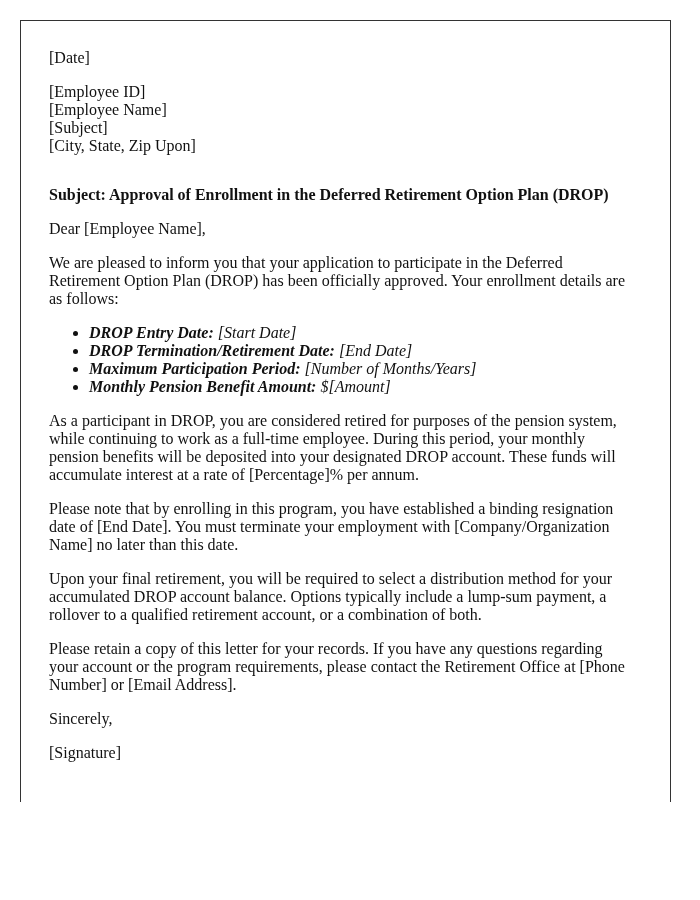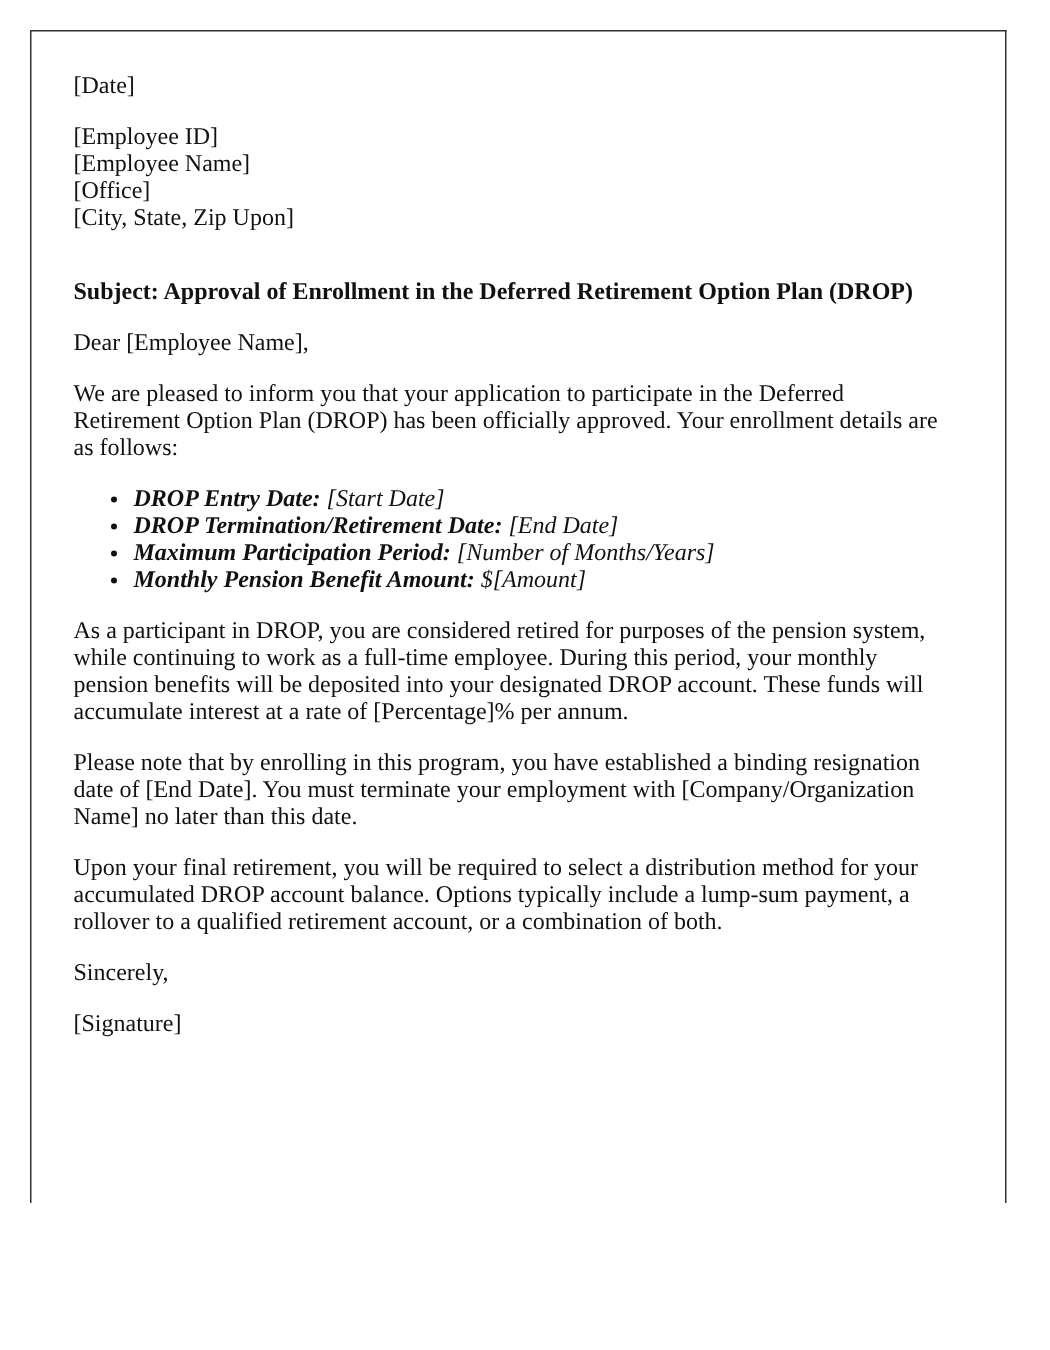--- a/index.html
+++ b/index.html
@@ -64,40 +64,41 @@
 <body>
 
 <div class="page-frame">
   <div class="letter">
 
     <p>[Date]</p>
 
     <p class="block-lines">
       <span>[Employee ID]</span>
       <span>[Employee Name]</span>
-      <span>[Office]</span>
+      <span>[Subject]</span>
       <span>[City, State, Zip Upon]</span>
     </p>
 
     <p class="subject">Subject: Approval of Enrollment in the Deferred Retirement Option Plan (DROP)</p>
 
     <p>Dear [Employee Name],</p>
 
     <p>We are pleased to inform you that your application to participate in the Deferred Retirement Option Plan (DROP) has been officially approved. Your enrollment details are as follows:</p>
 
     <ul class="details">
       <li><b>DROP Entry Date:</b><span> [Start Date]</span></li>
       <li><b>DROP Termination/Retirement Date:</b><span> [End Date]</span></li>
       <li><b>Maximum Participation Period:</b><span> [Number of Months/Years]</span></li>
       <li><b>Monthly Pension Benefit Amount:</b><span> $[Amount]</span></li>
     </ul>
 
     <p>As a participant in DROP, you are considered retired for purposes of the pension system, while continuing to work as a full-time employee. During this period, your monthly pension benefits will be deposited into your designated DROP account. These funds will accumulate interest at a rate of [Percentage]% per annum.</p>
     <p>Please note that by enrolling in this program, you have established a binding resignation date of [End Date]. You must terminate your employment with [Company/Organization Name] no later than this date.</p>
     <p>Upon your final retirement, you will be required to select a distribution method for your accumulated DROP account balance. Options typically include a lump-sum payment, a rollover to a qualified retirement account, or a combination of both.</p>
+    <p>Please retain a copy of this letter for your records. If you have any questions regarding your account or the program requirements, please contact the Retirement Office at [Phone Number] or [Email Address].</p>
 
     <p>Sincerely,</p>
 
     <p class="signature-block">
       <span>[Signature]</span>
     </p>
 
   </div>
 </div>
 

